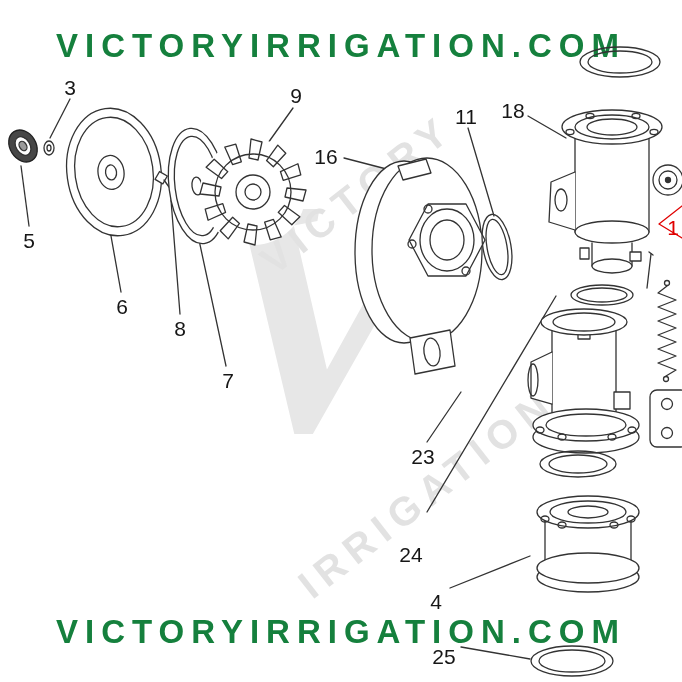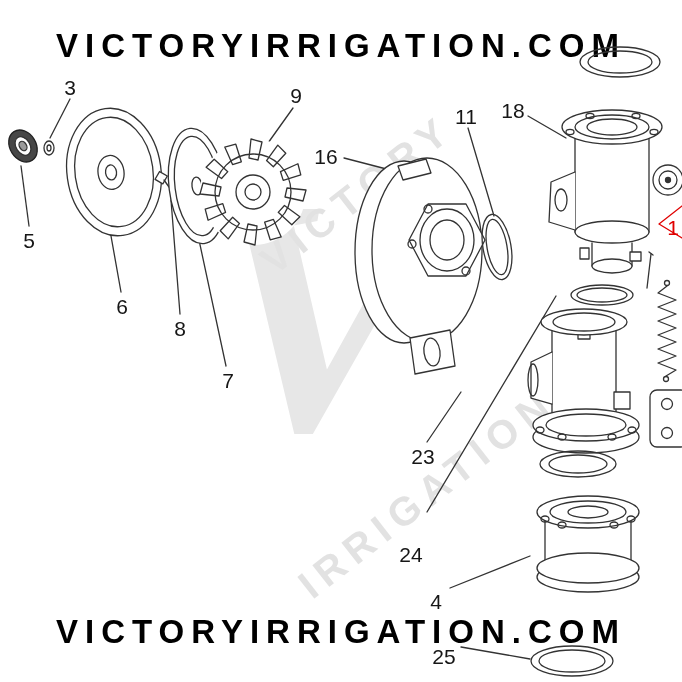--- a/index.html
+++ b/index.html
@@ -4,21 +4,21 @@
 <style>
   html,body{margin:0;padding:0;background:#fff;}
   .stage{
     position:relative;width:682px;height:682px;background:#ffffff;
     overflow:hidden;font-family:"Liberation Sans",sans-serif;
   }
   
   .wm{
     position:absolute;left:50%;transform:translateX(-50%);
     white-space:nowrap;font-size:33px;font-weight:bold;
-    letter-spacing:7px;color:#000000;user-select:none;
+    letter-spacing:7px;color:#15803d;user-select:none;
   }
   .wm-top{top:27px;}
   .wm-bottom{top:613px;}
   .wm-v{
     position:absolute;left:208px;top:148px;font-size:336px;line-height:1;
     font-family:"Liberation Serif",serif;font-style:italic;font-weight:bold;
     color:#e7e7e7;user-select:none;
   }
   .wm-diag{
     position:absolute;font-size:40px;font-weight:bold;letter-spacing:8px;

